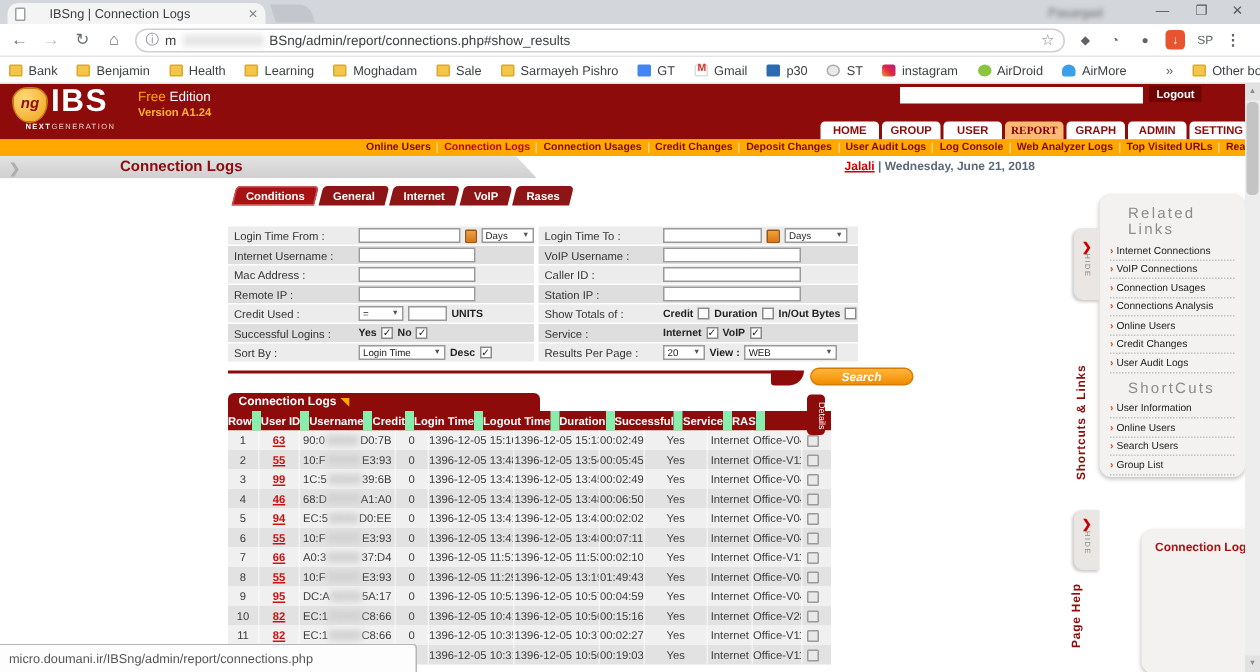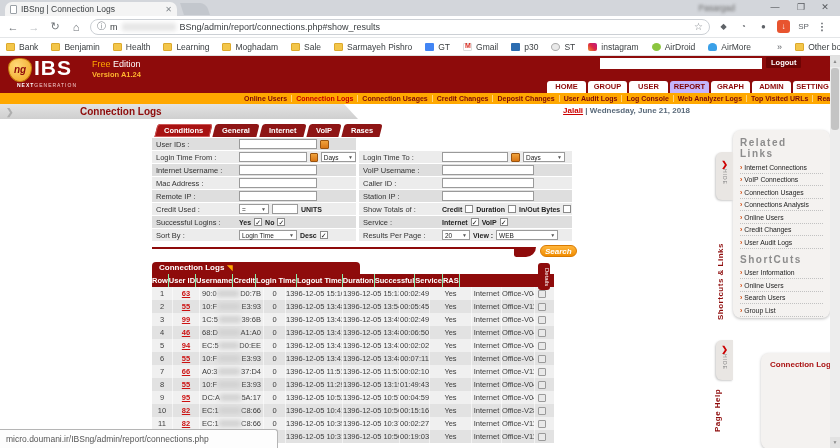--- a/index.html
+++ b/index.html
@@ -1,21 +1,21 @@
 <!DOCTYPE html>
 <html><head>
 <meta charset="utf-8">
 <style>
   * { margin:0; padding:0; box-sizing:border-box; }
   html,body { width:840px; height:448px; overflow:hidden; font-family:"Liberation Sans",sans-serif; background:#fff; position:relative; }
   .abs { position:absolute; }
 
   
   #tabstrip { left:0; top:0; width:840px; height:16px; background:#d3d6db; }
-  .tab { left:5px; top:2px; width:172px; height:14px; background:#f4f4f4; border-radius:7px 7px 0 0; display:flex; align-items:center; padding:0 5px; gap:4px; }
+  .tab { left:5px; top:2px; width:172px; height:14px; background:#f4f4f4; border-radius:7px 7px 0 0; display:flex; align-items:center; padding:0 5px; gap:16px; }
   .favicon { width:7px; height:9px; background:#fff; border:1px solid #9aa0a6; border-radius:1px; }
   .tab-title { font-size:8.5px; color:#3c4043; white-space:nowrap; overflow:hidden; flex:1; }
   .tab-close { font-size:8px; color:#80868b; }
   .newtab-stub { left:182px; top:3px; width:26px; height:12px; background:#c3c7cd; border-radius:0 6px 0 0; transform:skewX(18deg); }
   .profile-name { right:105px; top:3px; font-size:8.5px; color:#6a6a6a; filter:blur(1.6px); }
   .winbtn { top:0px; width:14px; height:14px; font-size:9px; color:#55585c; text-align:center; line-height:14px; }
 
   
   #toolbar { left:0; top:16px; width:840px; height:22px; background:#fff; border-bottom:1px solid #e4e6e8; display:flex; align-items:center; padding:0 6px; gap:7px; }
   .navic { font-size:11px; color:#6b7075; width:14px; text-align:center; }
@@ -52,21 +52,21 @@
   .ng-sub { left:8px; top:26px; width:78px; font-size:5px; letter-spacing:1px; color:#f3cdcd; text-align:center; }
   .ng-sub b { color:#fff; }
   .freeed { left:92px; top:3px; font-size:9px; }
   .freeed .o { color:#ffa800; font-weight:normal; }
   .freeed .w { color:#fff; }
   .version { left:92px; top:14px; font-size:7.5px; color:#ffb62e; font-weight:bold; }
   #hdr-search { left:600px; top:2px; width:162px; height:11px; background:#fff; border:none; font-size:8px; padding:0 3px; }
   .logout { left:766px; top:1px; background:#6e0404; color:#fff; font-size:7.5px; font-weight:bold; padding:1px 5px; border-radius:1px; }
   #navtabs { right:8px; top:25px; display:flex; gap:2px; }
   .ntab { width:39px; height:12px; background:#fff; color:#8e0b0b; font-size:7.5px; font-weight:bold; text-align:center; line-height:12px; border-radius:3px 3px 0 0; }
-  .ntab.active { background:#c4b5fd; color:#7c0202; }
+  .ntab.active { background:#fdba74; color:#7c0202;font-family:Liberation Serif, serif; }
 
   
   #submenu { left:0; top:93px; width:840px; height:11px; background:#ffa800; display:flex; align-items:center; padding-left:240px; }
   .sm { font-size:7px; font-weight:bold; color:#7d0909; padding:0 4px; border-right:1px solid #ffd27a; white-space:nowrap; }
   .sm:last-child { border-right:none; }
   .sm.active { color:#c40000; }
 
   
   #ptitle { left:0; top:104px; width:358px; height:15px; background:linear-gradient(#e3e3e3,#cfcfcf); clip-path:polygon(0 0,344px 0,358px 100%,0 100%); }
   #ptitle .chv { position:absolute; left:6px; top:3px; color:#aeaeae; font-size:9px; font-weight:bold; }
@@ -90,46 +90,46 @@
   .tin { height:10px; border:1px solid #9a9a9a; background:#fff; font-size:7px; padding:0 2px; }
   .sel { height:10px; border:1px solid #9a9a9a; background:#fff; font-size:6.5px; color:#222; display:inline-flex; align-items:center; padding:0 2px; gap:3px; }
   .sel .car { font-size:5px; color:#555; margin-left:auto; }
   .cb { width:8px; height:8px; border:1px solid #8a8a8a; background:#fff; display:inline-block; font-size:7px; line-height:7px; text-align:center; color:#222; }
   .cb.checked::after { content:"✓"; }
   .blbl { font-size:7px; font-weight:bold; color:#222; }
   .mini-ic { width:9px; height:9px; display:inline-block; border:1px solid #9a5410; background:linear-gradient(#f0a23c,#d97716); border-radius:1px; }
   #form-bottom { position:relative; height:14px; margin-top:2px; }
   #redline { position:absolute; left:0; top:4px; width:378px; height:2px; background:#8e0b0b; }
   #redblob { position:absolute; left:362px; top:4px; width:22px; height:10px; background:#8e0b0b; border-radius:0 0 14px 3px; }
-  #searchbtn { position:absolute; left:388px; top:2px; height:12px; background:linear-gradient(#ffb63c,#f08c00); color:#fff; font-size:8px; font-weight:bold; font-style:italic; padding:0 4px; line-height:12px; border-radius:7px; border:1px solid #d97a00; }
+  #searchbtn { position:absolute; left:388px; top:2px; height:12px; background:linear-gradient(#ffb63c,#f08c00); color:#fff; font-size:8px; font-weight:bold; font-style:italic; padding:0 20px; line-height:12px; border-radius:7px; border:1px solid #d97a00; }
 
   
   #logs { left:152px; top:262px; width:402px; }
   #logs-title { width:208px; height:12px; background:#8e0b0b; border-radius:4px 4px 0 0; color:#fff; font-size:8px; font-weight:bold; padding:1px 0 0 7px; }
   #logs-title .sic { color:#ffa800; font-size:7px; margin-left:3px; }
   .trow { display:flex; }
   .trow > span { border-right:1px solid rgba(255,255,255,.55); overflow:hidden; white-space:nowrap; flex-shrink:0; }
   #thead { background:#8e0b0b; height:13px; }
-  #thead span { color:#fff; font-size:7.5px; font-weight:bold; text-align:center; line-height:13px; border-right:1px solid #86efac; }
+  #thead span { color:#fff; font-size:7.5px; font-weight:bold; text-align:center; line-height:13px; border-right:6px solid #86efac; }
   .drow { height:13px; }
   .drow:nth-child(odd) { background:#f0f0f0; }
   .drow:nth-child(even) { background:#e2e2e2; }
   .drow > span { font-size:7.5px; color:#3c3c3c; text-align:center; line-height:13px; }
   .c1{width:21px;} .c2{width:27px;} .c3{width:64px;} .c4{width:22px;} .c5{width:57px;} .c6{width:57px;} .c7{width:30px;} .c8{width:42px;} .c9{width:30px;} .c10{width:33px;}
   .uid-link { color:#cc1111; text-decoration:underline; font-weight:bold; }
   .ucell { display:flex !important; align-items:center; justify-content:space-between; padding:0 2px; text-align:left !important; }
   .redact { display:inline-block; width:22px; height:7px; background:#d2d2d2; filter:blur(2px); }
   .dcol { width:13px; border-right:none !important; background:transparent; display:flex; align-items:center; justify-content:center; }
   .dbtn { width:8px; height:8px; background:#e9e9e9; border:1px solid #9a9a9a; border-radius:1px; }
   #details-tab { left:538px; top:263px; width:12px; height:27px; background:#8e0b0b; border-radius:3px; color:#fff; font-size:6px; writing-mode:vertical-rl; text-align:center; padding-top:1px; }
 
   
   .panel { background:#f4f2f0; border-radius:8px; box-shadow:0 1px 3px rgba(0,0,0,.25); }
   #panel1 { left:733px; top:130px; width:97px; height:188px; padding:5px 7px; }
-  .ph { font-size:10px; color:#8c8c8c; letter-spacing:1.5px; margin:2px 0 2px;font-weight:bold; }
+  .ph { font-size:10px; color:#8c8c8c; letter-spacing:1.5px; margin:2px 12px 2px; }
   .plink { font-size:6.8px; color:#222; padding:2.5px 0 2px; border-bottom:1px dotted #c2c2c2; white-space:nowrap; }
   .plink .gt { color:#d04000; font-weight:bold; margin-right:2px; }
   .hidetab { width:17px; background:#e9e6e3; border-radius:6px 0 0 6px; box-shadow:-1px 1px 2px rgba(0,0,0,.2); text-align:center; }
   .hidetab .arr { color:#cc0000; font-size:8px; font-weight:bold; display:block; }
   .hidetab .ht { writing-mode:vertical-rl; font-size:5px; color:#8a8a8a; letter-spacing:1px; }
   #hide1 { left:716px; top:152px; height:48px; padding-top:8px; }
   #hide2 { left:716px; top:340px; height:40px; padding-top:5px; }
   .vlabel { writing-mode:vertical-rl; transform:rotate(180deg); color:#8e0b0b; font-weight:bold; font-size:8px; letter-spacing:.5px; }
   #vl1 { left:716px; top:238px; height:82px; }
   #vl2 { left:713px; top:382px; height:50px; }
@@ -327,25 +327,20 @@
       <span class="ftab"><span>General</span></span>
 
       <span class="ftab"><span>Internet</span></span>
 
       <span class="ftab"><span>VoIP</span></span>
 
       <span class="ftab"><span>Rases</span></span>
     </div>
 
   <div class="frow">
-    <div class="fcell l">
-        <span class="flabel">User IDs :</span>
-      <input class="tin" style="width: 78px;">
-      <span class="mini-ic"></span>
-      </div>
   </div>
   <div class="frow">
     <div class="fcell l">
         <span class="flabel">Login Time From :</span>
       <input class="tin" style="width: 68px;">
       <span class="mini-ic"></span>
       <span class="sel" style="width:42px;">
           <span>Days</span>
           <span class="car">▼</span>
         </span>

